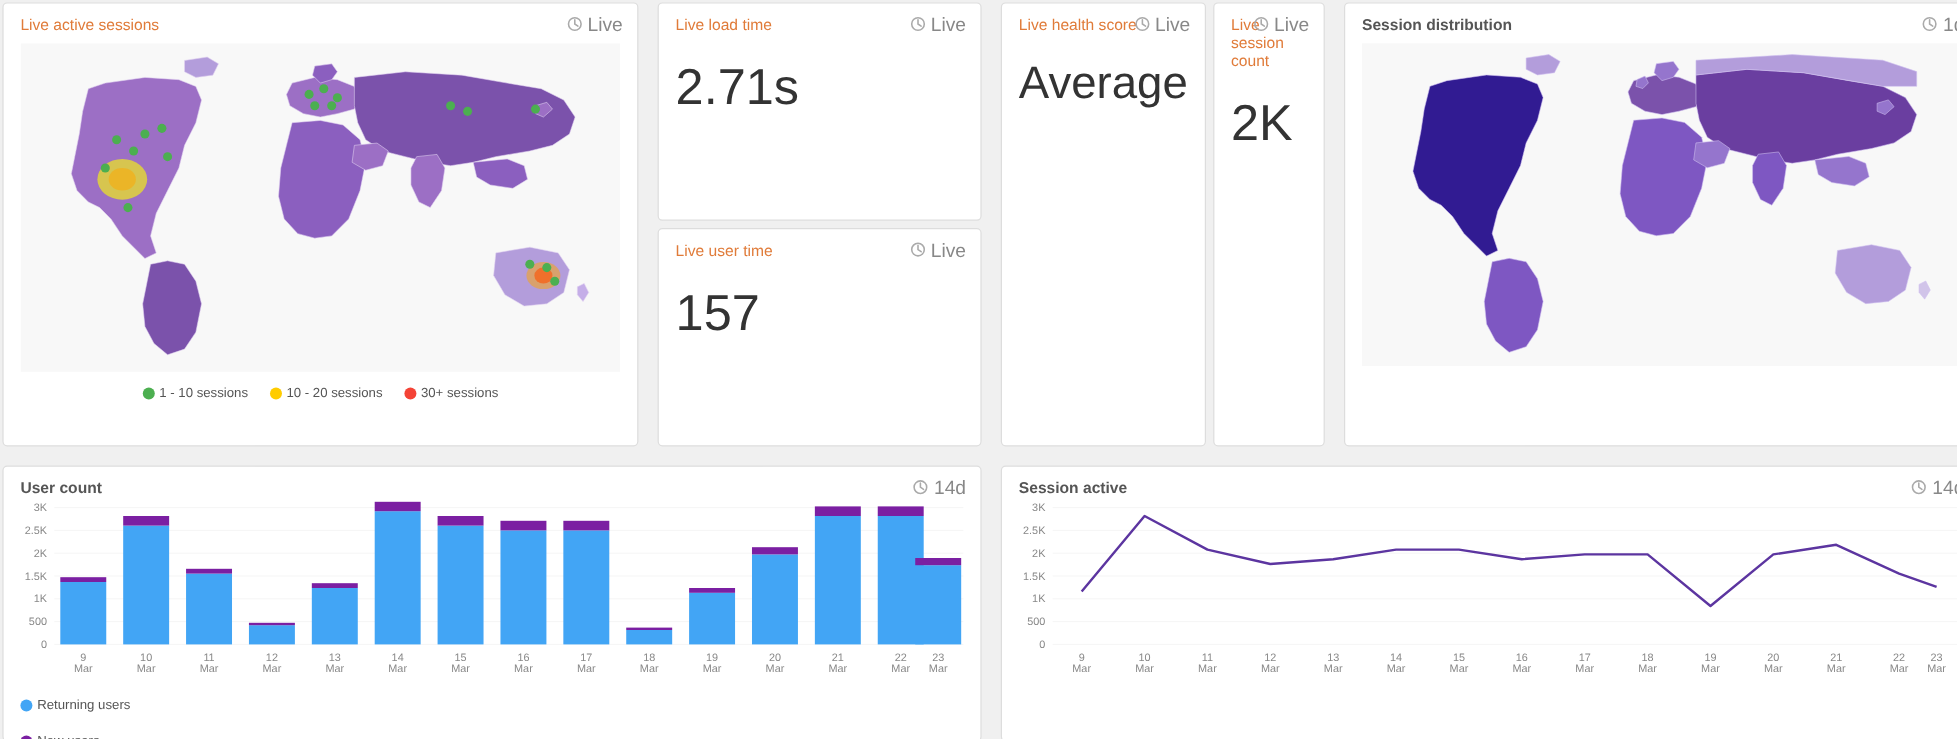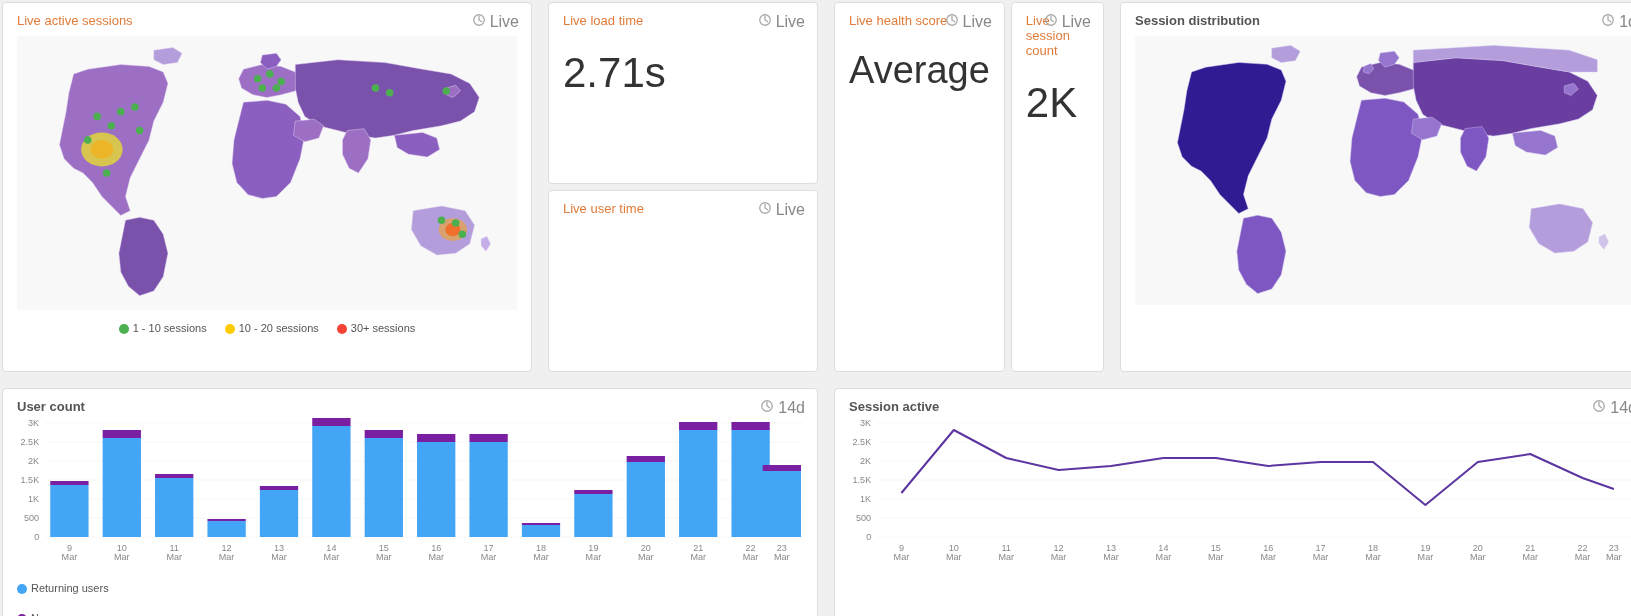--- a/index.html
+++ b/index.html
@@ -266,20 +266,21 @@
 
     <div class="half-card">
       <span class="card-title">Live user time</span>
       <div class="live-badge">
         <svg width="14" height="14" viewBox="0 0 16 16" fill="none">
             <circle cx="8" cy="8" r="6" stroke="#aaa" stroke-width="1.5"></circle>
             <polyline points="8,4 8,8 11,10" stroke="#aaa" stroke-width="1.5" stroke-linecap="round"></polyline>
           </svg>
         <span>Live</span>
       </div>
+      <div class="big-value">157</div>
     </div>
   </div>
 
   <div class="card-col3">
 
     <div class="half-card">
       <span class="card-title">Live health score</span>
       <div class="live-badge">
         <svg width="14" height="14" viewBox="0 0 16 16" fill="none">
             <circle cx="8" cy="8" r="6" stroke="#aaa" stroke-width="1.5"></circle>

